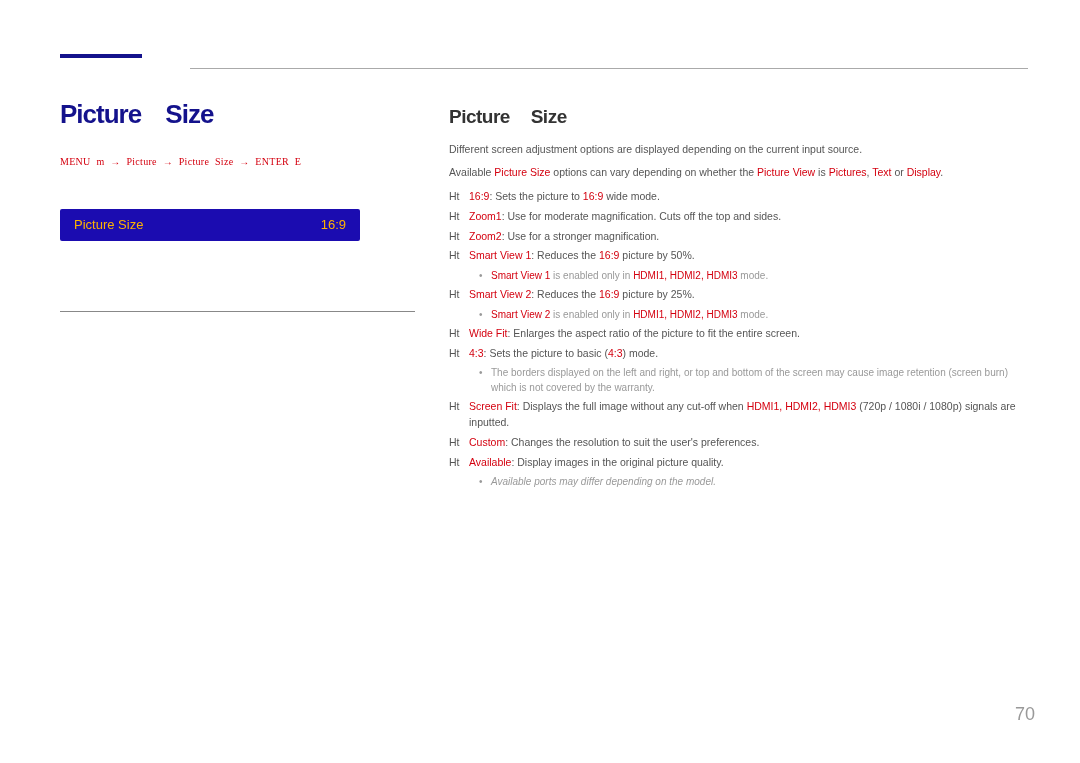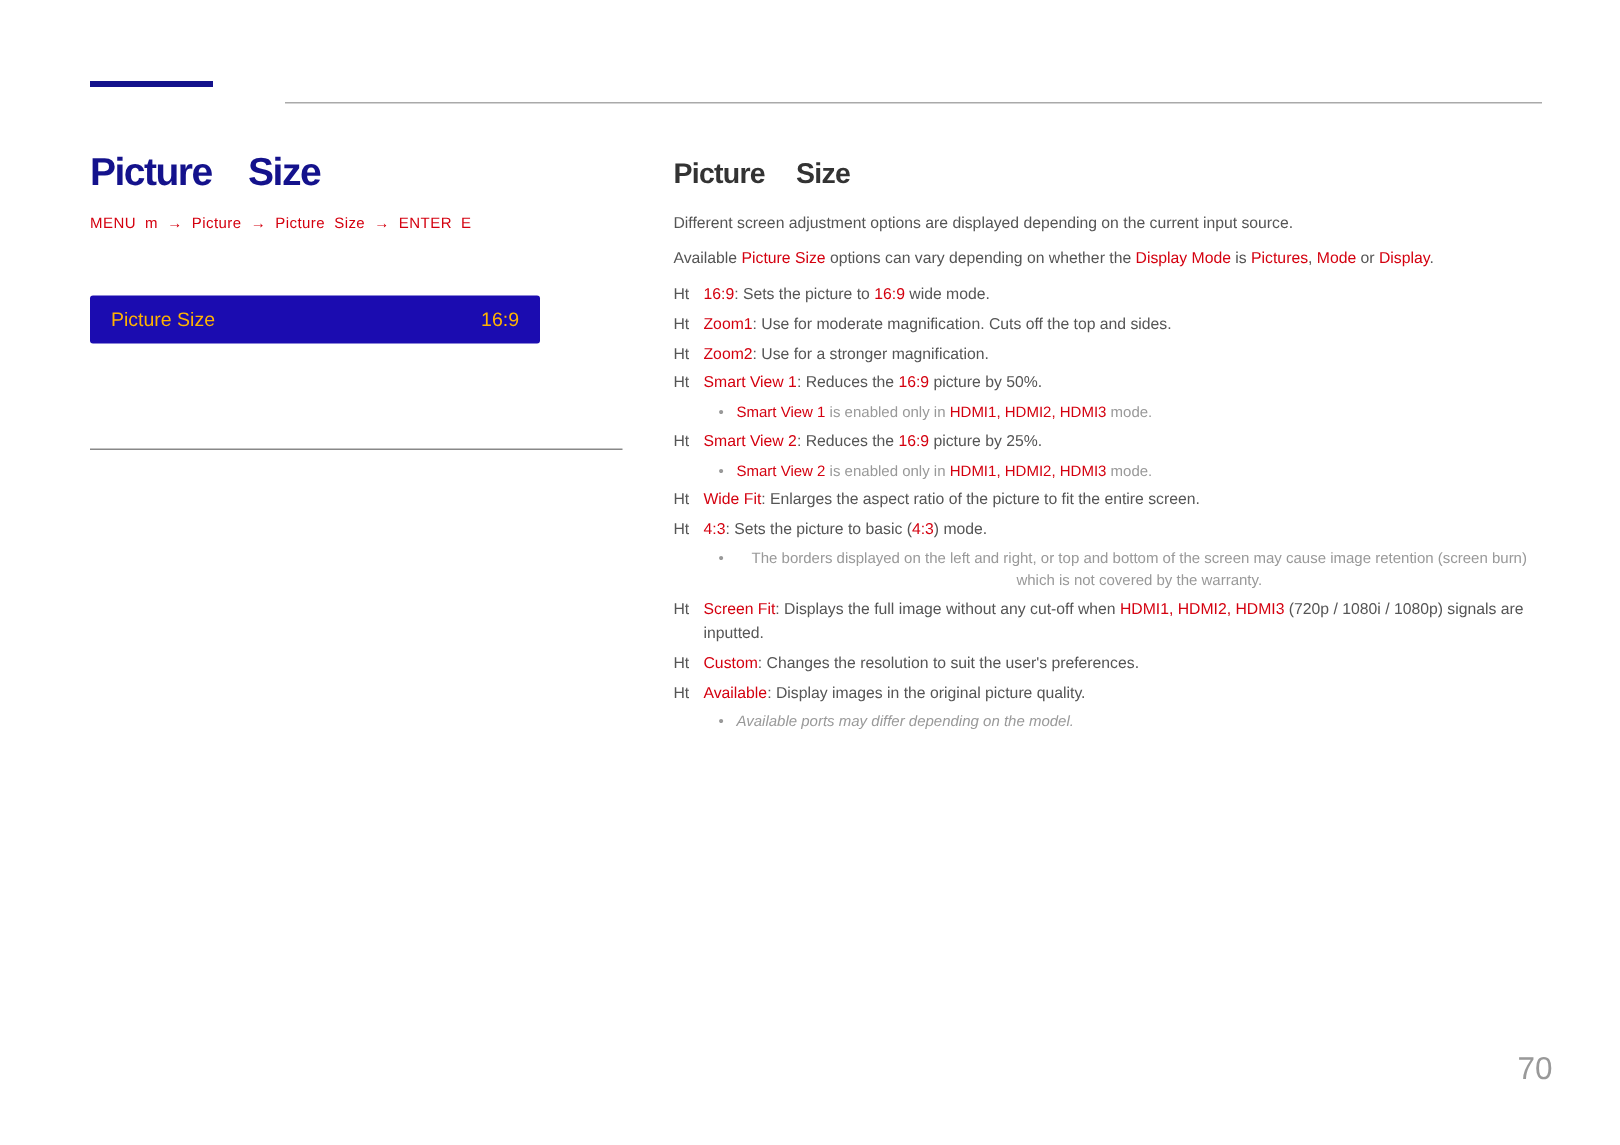--- a/index.html
+++ b/index.html
@@ -58,21 +58,22 @@
     font-weight: 600;
     letter-spacing: -0.5px;
     word-spacing: 16px;
     margin: 8px 0 10px;
   }
   .path {
     color: #d4000f;
     font-size: 10px;
     letter-spacing: 0.3px;
     word-spacing: 3px;
-    margin: 8px 0 40px;
+    margin: 20px 0 40px;
+    font-family: Liberation Serif, serif;
   }
   .setting-row {
     width: 300px;
     background: #1b0cb0;
     border-radius: 2px;
     padding: 6px 14px;
     display: flex;
     justify-content: space-between;
     font-size: 13px;
     font-weight: 500;
@@ -86,21 +87,21 @@
   ul.clean { list-style:none; padding:0; margin:0; }
   .bl { display:flex; gap:8px; margin-bottom:4px; font-size:10.5px; color:#555; }
   .bl .pre { color:#555; flex:0 0 12px; }
   .bl .body { flex:1; }
   .sub { margin-left:30px; color:#999; font-size:10px; margin-bottom:4px; display:flex; gap:6px; }
   .sub::before { content:"•"; color:#999; flex:0 0 6px; }
   .pageno {
     position:absolute;
     right: 45px;
     bottom: 35px;
-    font-size: 21px;
+    font-size: 18px;
     color:#999;
   }
 </style>
 </head>
 <body>
 
 <div class="page">
   <div class="header">
     <div class="short-bar"></div>
     <div class="long-bar"></div>
@@ -114,21 +115,21 @@
         <span class="label">Picture Size</span>
         <span class="value">16:9</span>
       </div>
       <div class="hr"></div>
     </div>
 
     <div class="right">
       <div class="mid-title">Picture Size</div>
       <div class="para">Different screen adjustment options are displayed depending on the current input source.</div>
       <div class="para">
-        <span>Available </span><span class="key">Picture Size</span><span> options can vary depending on whether the </span><span class="key">Display Mode</span><span> is </span><span class="key">Pictures</span><span>, </span><span class="key">Mode</span><span> or </span><span class="key">Display</span><span>.</span>
+        <span>Available </span><span class="key">Picture Size</span><span> options can vary depending on whether the </span><span class="key">Picture View</span><span> is </span><span class="key">Pictures</span><span>, </span><span class="key">Text</span><span> or </span><span class="key">Display</span><span>.</span>
       </div>
       <ul class="clean" id="items">
           <li class="bl">
             <span class="pre">Ht</span>
             <span class="body"><span class="key">16:9</span>: Sets the picture to <span class="key">16:9</span> wide mode.</span>
           </li>
           <li class="bl">
             <span class="pre">Ht</span>
             <span class="body"><span class="key">Zoom1</span>: Use for moderate magnification. Cuts off the top and sides.</span>
           </li>
@@ -152,21 +153,21 @@
           </li>
           <li class="bl">
             <span class="pre">Ht</span>
             <span class="body"><span class="key">Wide Fit</span>: Enlarges the aspect ratio of the picture to fit the entire screen.</span>
           </li>
           <li class="bl">
             <span class="pre">Ht</span>
             <span class="body"><span class="key">4:3</span>: Sets the picture to basic (<span class="key">4:3</span>) mode.</span>
           </li>
           <li class="sub">
-            <span style="flex: 1 1 0%; text-align: center;">The borders displayed on the left and right, or top and bottom of the screen may cause image retention (screen burn) which is not covered by the warranty.</span>
+            <span style="flex: 1 1 0%;">The borders displayed on the left and right, or top and bottom of the screen may cause image retention (screen burn) which is not covered by the warranty.</span>
           </li>
           <li class="bl">
             <span class="pre">Ht</span>
             <span class="body"><span class="key">Screen Fit</span>: Displays the full image without any cut-off when <span class="key">HDMI1, HDMI2, HDMI3</span> (720p / 1080i / 1080p) signals are inputted.</span>
           </li>
           <li class="bl">
             <span class="pre">Ht</span>
             <span class="body"><span class="key">Custom</span>: Changes the resolution to suit the user's preferences.</span>
           </li>
           <li class="bl">

